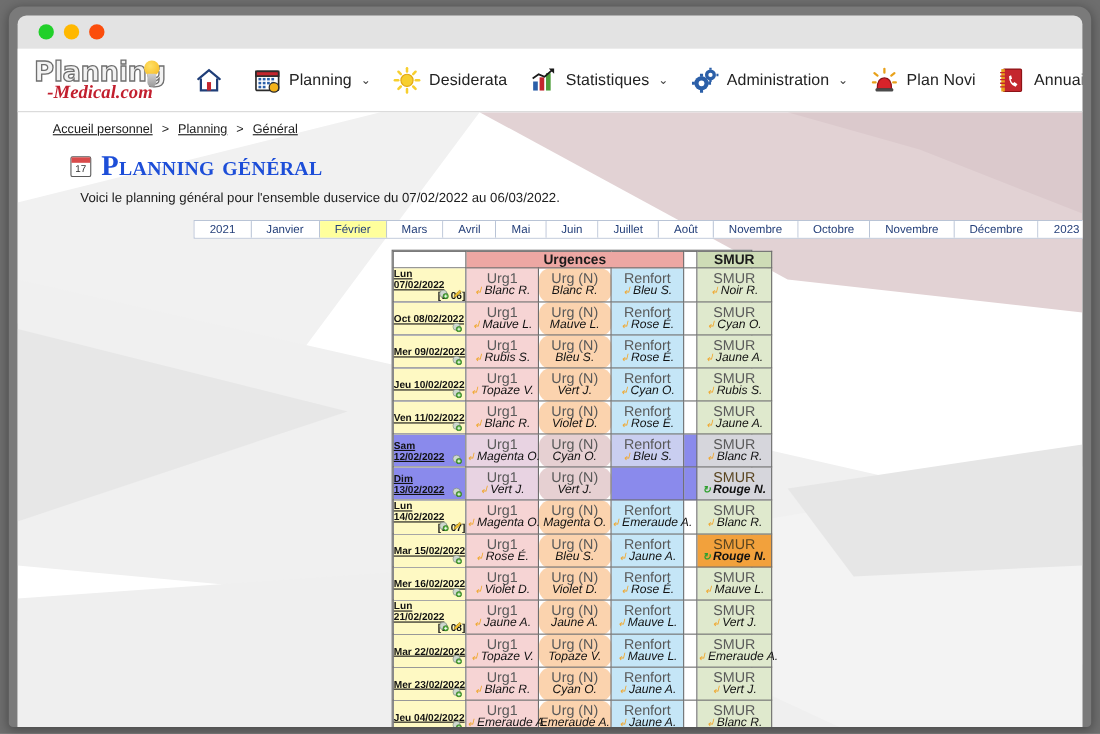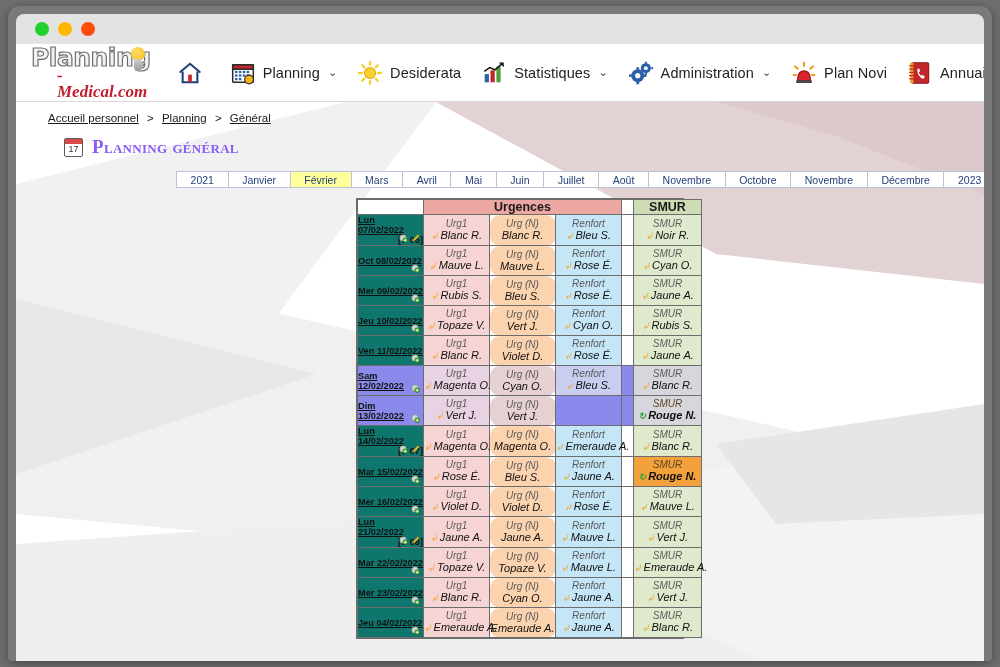--- a/index.html
+++ b/index.html
@@ -56,21 +56,21 @@
     font-family: "DejaVu Sans", sans-serif;
     font-size: 25px; font-weight: bold; letter-spacing: -0.5px;
     color: #f2f2f2;
     -webkit-text-stroke: 1.2px #6f6f6f;
     line-height: 24px;
   }
   .logo-2 {
     font-family: "Liberation Serif", serif;
     font-style: italic; font-weight: bold;
     font-size: 17px; color: #c21f2e;
-    margin-left: 26px; line-height: 16px; margin-top: -2px;
+    margin-left: 12px; line-height: 16px; margin-top: -2px;
   }
   .bulb {
     position: absolute; right: 6px; top: 1px;
     width: 14px; height: 14px; border-radius: 50%;
     background: radial-gradient(circle at 40% 35%, #ffe066, #f5b61a);
   }
   .bulb-base {
     position: absolute; right: 9px; top: 13px;
     width: 8px; height: 12px; border-radius: 0 0 4px 4px;
     background: linear-gradient(#cfcfcf, #9b9b9b);
@@ -103,21 +103,21 @@
     content: ""; position: absolute; left: 0; right: 0; top: 0; height: 5px;
     background: #d94b4b;
   }
   .cal-glyph:after {
     content: "17"; position: absolute; left: 0; right: 0; top: 5px;
     font-size: 9px; text-align: center; color: #333; line-height: 11px;
   }
   #page-title {
     font-family: "Liberation Serif", serif;
     font-variant: small-caps; font-weight: bold;
-    font-size: 19px; color: #8b5cf6; letter-spacing: .3px;
+    font-size: 26px; color: #1d4ed8; letter-spacing: .3px;
   }
   #page-desc { margin: 7px 0 0 57px; font-size: 12px; color: #1d1d1d; }
 
   
   #month-tabs {
     margin: 13px 0 0 160px;
     display: flex; border: 1px solid #b9c4d6; width: 820px; height: 17px;
     background: #fff;
   }
   .mtab {
@@ -145,32 +145,32 @@
   col.c-ren  { width: 66px; }
   col.c-gap  { width: 12px; }
   col.c-smur { width: 68px; }
 
   th.grp-blank { background: #fff; border-top: none; border-left: none; }
   th.grp-urg   { background: #eda7a3; color: #1a1a1a; font-size: 12.5px; font-weight: bold; height: 15px; }
   th.grp-gap   { background: #fff; }
   th.grp-smur  { background: #cedcb6; color: #1a1a1a; font-size: 12.5px; font-weight: bold; }
 
   td.date-cell {
-    background: #0f766e; font-size: 9.2px; font-weight: bold; color: #111;
+    background: #fef9c3; font-size: 9.2px; font-weight: bold; color: #111;
     padding: 3px 3px 2px 3px; height: 30px; position: relative;
   }
   td.date-cell .d-main { text-decoration: underline; text-underline-offset: 1px; }
   td.date-cell .d-week { display: block; text-align: right; }
   .date-icons { position: absolute; right: 3px; bottom: 2px; display: flex; gap: 3px; align-items: center; }
   .ico-add, .ico-pen { width: 9px; height: 9px; display: block; }
   td.date-cell.weekend { background: #8a8aec; }
 
   td.slot { text-align: center; padding: 3px 1px 3px 1px; height: 30px; }
   .slot-kind {
-    display: block; font-size: 10px; font-style: italic; color: #5a5a5a;
+    display: block; font-size: 13px; color: #5a5a5a;
     line-height: 9px; margin-bottom: 1px;
   }
   .slot-name {
     display: block; font-size: 11px; color: #111; line-height: 12px; white-space: nowrap; font-style: italic;
   }
   .slot-name .mk { margin-right: 2px; font-size: 9px; }
   .mk-arrow { color: #f0a830; }
   .mk-recy  { color: #2fa02f; }
 
   td.k-u1   { background: #f6d4d4; }
@@ -354,20 +354,21 @@
         <a>Planning</a>
         <span class="sep">&gt;</span>
         <a>Général</a>
       </div>
 
       <div id="page-head">
         <span class="cal-glyph"></span>
         <span id="page-title">Planning général</span>
       </div>
 
+      <div id="page-desc">Voici le planning général pour l'ensemble duservice du 07/02/2022 au 06/03/2022.</div>
 
       <div id="month-tabs">
           <div class="mtab">2021</div>
           <div class="mtab">Janvier</div>
           <div class="mtab active">Février</div>
           <div class="mtab">Mars</div>
           <div class="mtab">Avril</div>
           <div class="mtab">Mai</div>
           <div class="mtab">Juin</div>
           <div class="mtab">Juillet</div>

